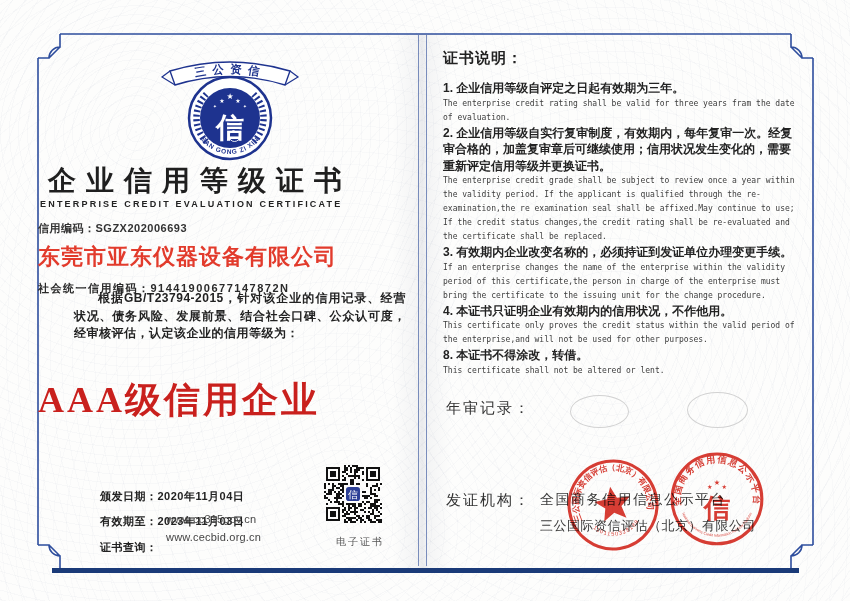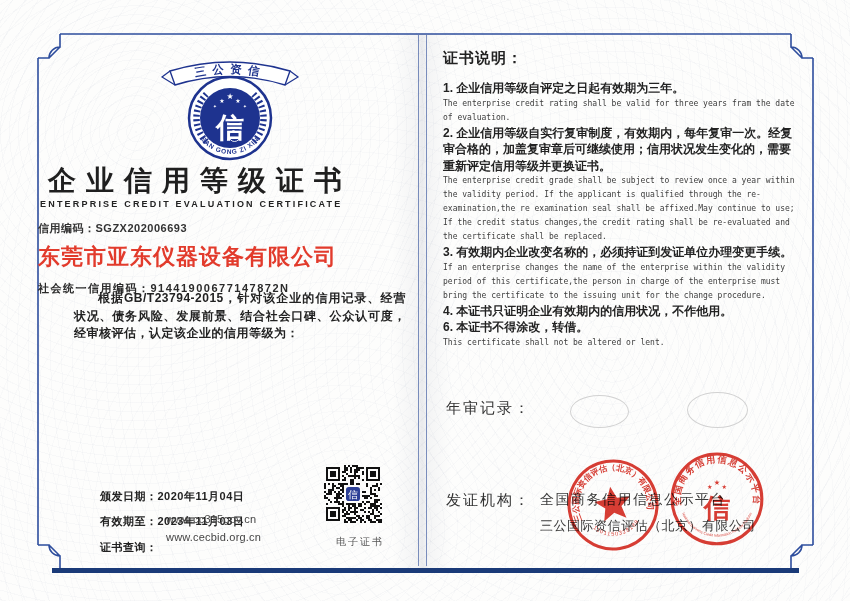--- a/index.html
+++ b/index.html
@@ -122,20 +122,21 @@
 
   <div class="abs credit-line ctr">
     <span>信用编码：</span><span>SGZX202006693</span>
   </div>
 
   <div class="abs company ctr">东莞市亚东仪器设备有限公司</div>
   <div class="abs uscc ctr">社会统一信用编码：91441900677147872N</div>
 
   <p class="abs para">根据GB/T23794-2015，针对该企业的信用记录、经营状况、债务风险、发展前景、结合社会口碑、公众认可度，经审核评估，认定该企业的信用等级为：</p>
 
+  <div class="abs rating ctr">AAA级信用企业</div>
 
   <div class="abs meta-row" style="left:100px;top:461px">
     <span>颁发日期：</span><span>2020年11月04日</span>
   </div>
   <div class="abs meta-row" style="left:100px;top:486px">
     <span>有效期至：</span><span>2023年11月03日</span>
   </div>
   <div class="abs meta-row" style="left:100px;top:512px">证书查询：</div>
   <div class="abs url" style="left:166px;top:513px">www.cc315gov.cn</div>
   <div class="abs url" style="left:166px;top:531px">www.cecbid.org.cn</div>
@@ -400,21 +401,22 @@
   <div class="abs r-heading">证书说明：</div>
 
   <div class="abs r-body">
     <p class="cn">1. 企业信用等级自评定之日起有效期为三年。</p>
     <p class="en">The enterprise credit rating shall be valid for three years fram the date of evaluation.</p>
     <p class="cn">2. 企业信用等级自实行复审制度，有效期内，每年复审一次。经复审合格的，加盖复审章后可继续使用；信用状况发生变化的，需要重新评定信用等级并更换证书。</p>
     <p class="en">The enterprise credit grade shall be subject to review once a year within the validity period. If the applicant is qualified through the re-examination,the re examination seal shall be affixed.May continue to use; If the credit status changes,the credit rating shall be re-evaluated and the certificate shall be replaced.</p>
     <p class="cn">3. 有效期内企业改变名称的，必须持证到发证单位办理变更手续。</p>
     <p class="en">If an enterprise changes the name of the enterprise within the validity period of this certificate,the person in charge of the enterprise must bring the certificate to the issuing unit for the change procedure.</p>
     <p class="cn">4. 本证书只证明企业有效期内的信用状况，不作他用。</p>
-    <p class="cn">6. 本证书不得涂改，转借。</p>
+    <p class="en">This certificate only proves the credit status within the valid period of the enterprise,and will not be used for other purposes.</p>
+    <p class="cn">8. 本证书不得涂改，转借。</p>
     <p class="en">This certificate shall not be altered or lent.</p>
   </div>
 
   <div class="abs r-label" style="left:446px;top:399px">年审记录：</div>
   <div class="abs review-ellipse" style="left:570px;top:395px;width:57px;height:31px"></div>
   <div class="abs review-ellipse" style="left:687px;top:392px;width:59px;height:34px"></div>
 
   <div class="abs r-label" style="left:446px;top:491px">发证机构：</div>
   <div class="abs issuer-1 ctr">全国商务信用信息公示平台</div>
   <div class="abs issuer-2 ctr">三公国际资信评估（北京）有限公司</div>

